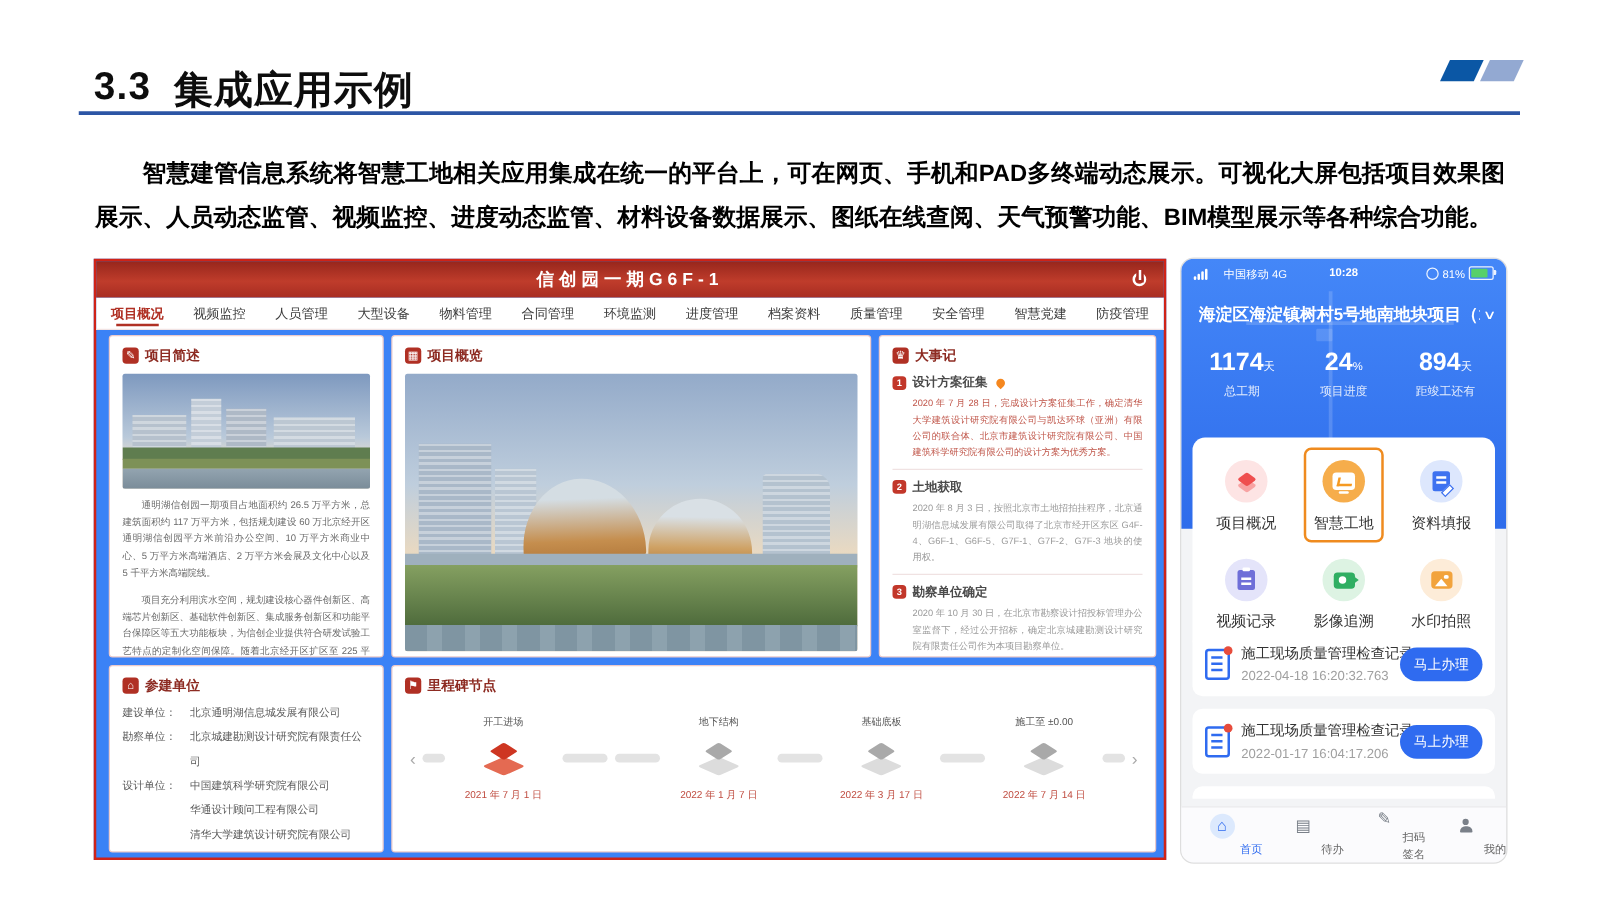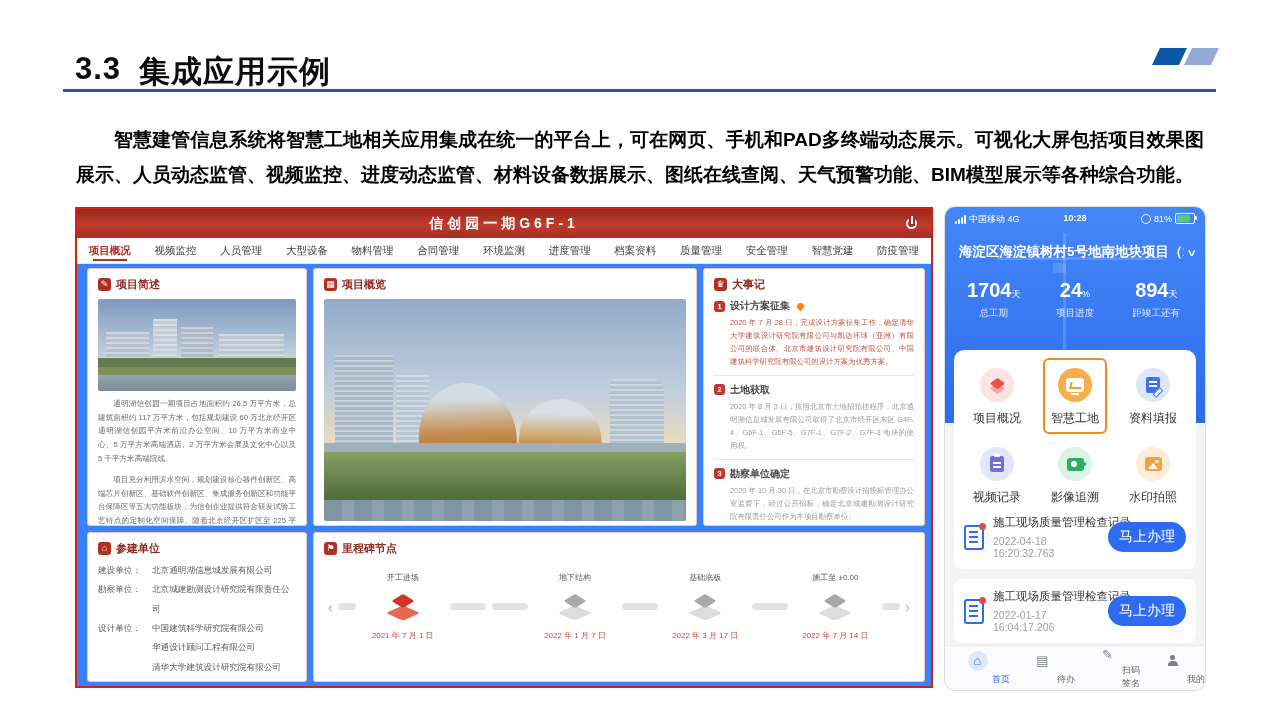--- a/index.html
+++ b/index.html
@@ -99,21 +99,21 @@
   .node-date{font-size:8px;color:#bf4a3e;margin-top:11px;white-space:nowrap;}
 
   
   .phone{position:absolute;left:945px;top:207px;width:260px;height:483px;background:#f3f4f6;border-radius:10px;overflow:hidden;
          box-shadow:0 0 0 1px #dedede;}
   .ph-blue{position:absolute;top:0;left:0;right:0;height:216px;background:linear-gradient(180deg,#4487f8,#2e6ceb);}
   .crane-mast{position:absolute;left:118px;top:26px;width:3px;height:186px;background:rgba(255,255,255,.16);}
   .crane-boom{position:absolute;left:52px;top:50px;width:166px;height:3px;background:rgba(255,255,255,.16);}
   .crane-cab{position:absolute;left:108px;top:56px;width:13px;height:10px;background:rgba(255,255,255,.14);border-radius:1px;}
   .ph-status{position:absolute;top:6px;left:10px;right:10px;height:12px;color:#fff;font-size:9px;}
-  .st-left{position:absolute;left:0;top:0;display:flex;align-items:center;gap:1px;}
+  .st-left{position:absolute;left:0;top:0;display:flex;align-items:center;gap:11px;}
   .sig{display:flex;align-items:flex-end;gap:1px;margin-right:2px;}
   .sig i{width:2px;background:#fff;border-radius:1px;display:block;}
   .sig .s1{height:3px}.sig .s2{height:5px}.sig .s3{height:7px}.sig .s4{height:9px}
   .st-time{position:absolute;left:0;right:0;text-align:center;font-weight:bold;}
   .st-right{position:absolute;right:0;top:0;display:flex;align-items:center;gap:3px;}
   .lockc{width:8px;height:8px;border:1px solid rgba(255,255,255,.9);border-radius:50%;}
   .batt{width:18px;height:9px;border:1px solid rgba(255,255,255,.9);border-radius:2px;position:relative;}
   .batt::before{content:"";position:absolute;left:1px;top:1px;bottom:1px;width:72%;background:#57d06a;border-radius:1px;}
   .batt::after{content:"";position:absolute;right:-3px;top:2px;width:2px;height:4px;background:rgba(255,255,255,.9);border-radius:0 1px 1px 0;}
   .ph-title{position:absolute;top:36px;left:14px;right:10px;display:flex;align-items:center;color:#fff;font-weight:bold;font-size:13.5px;}
@@ -156,21 +156,21 @@
   .rel-bar{width:3px;height:13px;background:#2f6bf0;border-radius:2px;margin-right:6px;}
   .rel-title{font-size:13px;font-weight:bold;color:#222;flex:1;}
   .rel-more{font-size:11px;color:#999;cursor:pointer;}
   .rcard{margin-top:10px;background:#fff;border-radius:8px;padding:10px;display:flex;align-items:center;gap:9px;}
   .rdoc{width:20px;height:25px;border:2px solid #2f6bf0;border-radius:3px;position:relative;flex:none;box-sizing:border-box;}
   .rdoc::before{content:"";position:absolute;left:3px;top:4px;width:9px;height:2px;background:#2f6bf0;box-shadow:0 5px 0 #2f6bf0,0 10px 0 #2f6bf0;}
   .rdoc::after{content:"";position:absolute;right:-4px;top:-4px;width:7px;height:7px;background:#e74c3c;border-radius:50%;}
   .rinfo{flex:1;min-width:0;}
   .rtitle{font-size:11.5px;color:#333;white-space:nowrap;}
   .rtime{font-size:10.5px;color:#a0a0a0;margin-top:5px;}
-  .rbtn{background:#2f6bf0;color:#fff;font-size:14px;padding:6px 11px;border-radius:16px;flex:none;cursor:pointer;}
+  .rbtn{background:#2f6bf0;color:#fff;font-size:11px;padding:6px 11px;border-radius:16px;flex:none;cursor:pointer;}
   .rcard.sliver{height:10px;padding:0;border-radius:8px 8px 0 0;}
 
   .tabbar{position:absolute;bottom:0;left:0;right:0;height:44px;background:#fbfbfd;border-top:1px solid #e9e9ec;display:flex;}
   .tb{flex:1;display:flex;flex-direction:column;align-items:center;justify-content:center;gap:2px;cursor:pointer;}
   .ticon{font-size:13px;color:#7a8089;line-height:1;width:20px;height:20px;display:flex;align-items:center;justify-content:center;}
   .tb.active .ticon{color:#2f6bf0;background:#dce9fd;border-radius:50%;}
   .tlbl{font-size:9px;color:#666;margin-left:47px;}
   .tb.active .tlbl{color:#2f6bf0;}
   .person{width:11px;height:11px;position:relative;display:block;}
   .person::before{content:"";position:absolute;left:3px;top:0;width:5px;height:5px;background:#7a8089;border-radius:50%;}
@@ -389,21 +389,21 @@
       </span>
     </div>
 
     <div class="ph-title">
       <span class="t">海淀区海淀镇树村5号地南地块项目（1...</span>
       <span class="chev">∨</span>
     </div>
 
     <div class="ph-stats">
       <div class="stat">
-        <div class="v"><span>1704</span><span class="u">天</span></div>
+        <div class="v"><span>1174</span><span class="u">天</span></div>
         <div class="l">总工期</div>
       </div>
       <div class="stat">
         <div class="v"><span>24</span><span class="u">%</span></div>
         <div class="l">项目进度</div>
       </div>
       <div class="stat">
         <div class="v"><span>894</span><span class="u">天</span></div>
         <div class="l">距竣工还有</div>
       </div>

